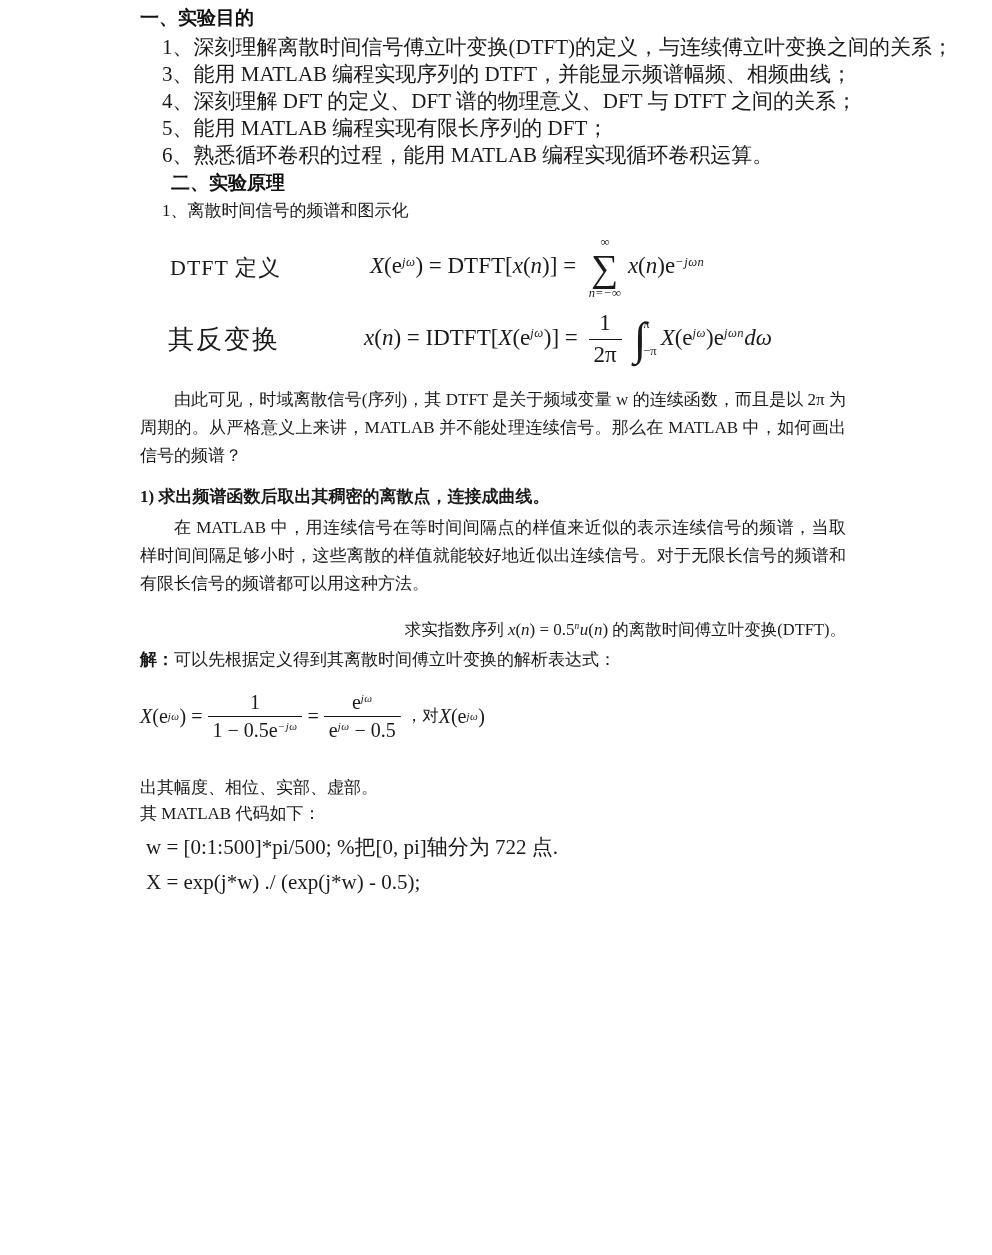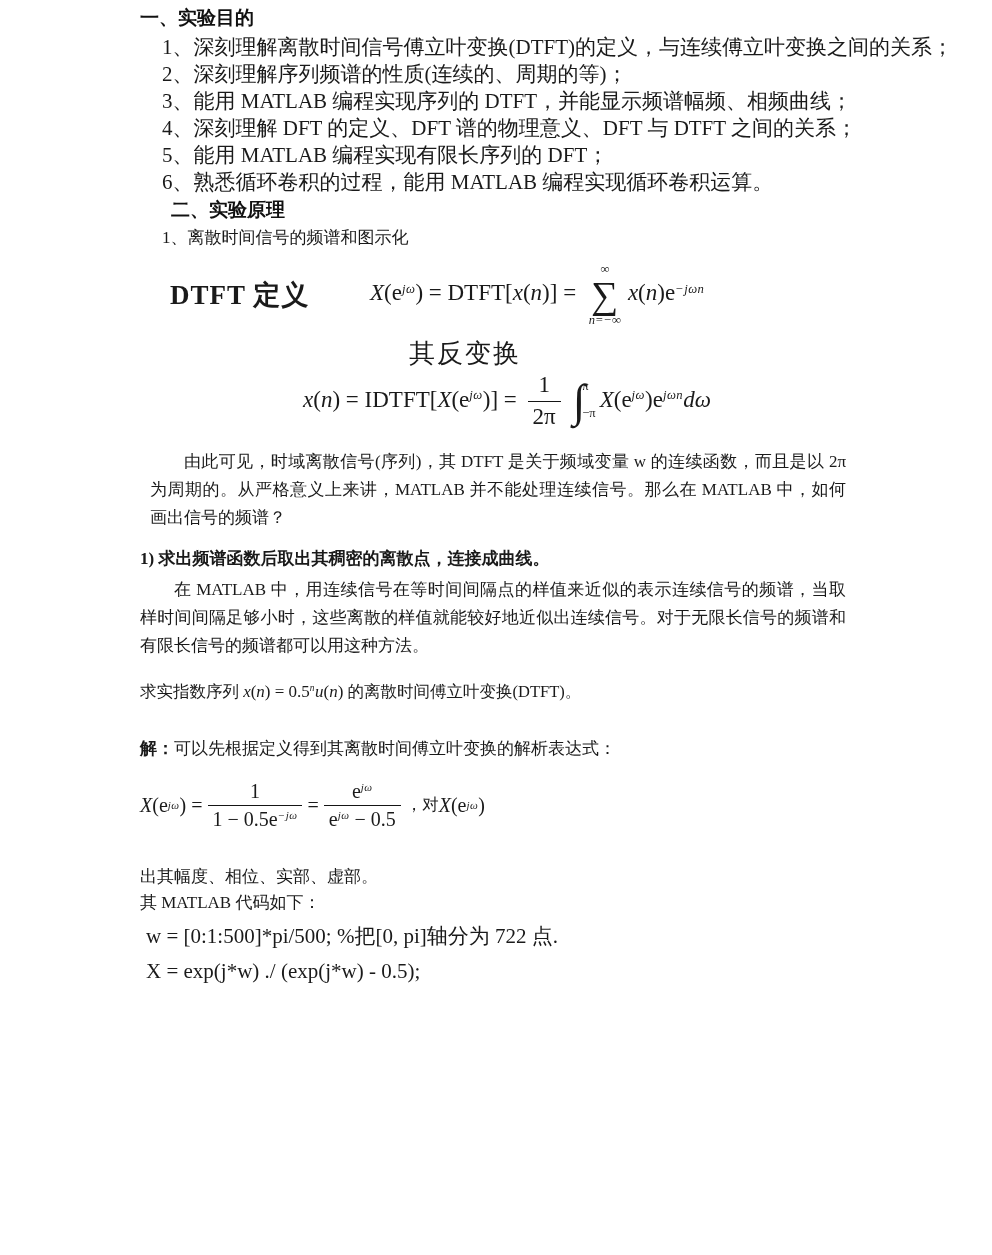--- a/index.html
+++ b/index.html
@@ -20,66 +20,65 @@
 
   
   .items { padding-left:22px; margin-top:4px; }
   .item { font-size:21px; line-height:27px; white-space:nowrap; }
 
   .subitem { padding-left:22px; font-size:17px; line-height:28px; margin-top:2px; }
 
   
   .frow { display:flex; align-items:center; white-space:nowrap; }
   .frow1 { margin:10px 0 0 30px; }
-  .frow2 { margin:8px 0 0 28px;flex-direction:column; }
-  .flabel-bold { font-weight:700; font-size:27px; letter-spacing:1px; width:200px; }
+  .frow2 { margin:8px 0 0 28px; }
+  .flabel-bold { font-weight:400; font-size:22px; letter-spacing:1px; width:200px; }
   .flabel { font-size:26px; letter-spacing:2px; width:196px; }
 
   
   .m { font-size:23px; white-space:nowrap; }
-  .m-inline { font-size:19px; }
+  .m-inline { font-size:19px;text-align:right; }
   .m-fracline { font-size:20px; white-space:nowrap; display:flex; align-items:center; margin:12px 0 0 0; min-height:62px; }
   .mn { font-style:normal; }
   .mi { font-style:italic; }
   .msup { font-size:55%; vertical-align:0.62em; font-style:italic; letter-spacing:0.5px; }
   .mcjk { font-size:16.5px; font-style:normal; }
   .mfrac { display:inline-flex; flex-direction:column; vertical-align:middle; text-align:center; margin:0 5px; line-height:1.25; }
   .mfrac .num { border-bottom:1.6px solid #151515; padding:0 5px 1px; }
   .mfrac .den { padding:1px 5px 0; }
   .msum { display:inline-flex; flex-direction:column; align-items:center; vertical-align:middle; line-height:1; margin:0 7px; }
   .msum .lim { font-size:12.5px; font-style:italic; line-height:1.2; }
   .msum .op { font-size:38px; line-height:0.95; font-style:normal; }
   .mint { display:inline-flex; align-items:stretch; vertical-align:middle; margin:0 4px 0 7px; }
   .mint .iop { font-size:46px; line-height:1; font-style:normal; }
   .mint .ilims { display:flex; flex-direction:column; justify-content:space-between; font-size:12.5px; margin-left:-3px; padding:1px 0 3px; font-style:normal; }
 
   
   .para { font-size:17px; line-height:28px; text-align:justify; text-indent:2em; }
-  .para1 { margin-top:16px;margin-left:10px; }
+  .para1 { margin-top:16px; }
   .para2 { margin-top:5px; }
   .point { font-size:17px; font-weight:700; line-height:24px; margin-top:15px; }
   .line { font-size:17px; line-height:26px; }
   .expseq { margin-top:15px; }
-  .solve { margin-top:32px; }
+  .solve { margin-top:5px; }
   .solve .b { font-weight:700; }
   .magline { margin-top:28px; }
   .codeintro { }
   .code { font-size:21px; line-height:35px; margin-left:6px; white-space:nowrap; }
   .code1 { margin-top:3px; }
 </style>
 </head>
 <body>
 
 <div class="doc">
 
   <div class="h">一、实验目的</div>
 
   <div class="items">
     <div class="item">1、深刻理解离散时间信号傅立叶变换(DTFT)的定义，与连续傅立叶变换之间的关系；</div>
-    <div class="item">2、深刻理解序列频谱的性质(连续的、周期的等)；</div>
     <div class="item">3、能用 MATLAB 编程实现序列的 DTFT，并能显示频谱幅频、相频曲线；</div>
     <div class="item">4、深刻理解 DFT 的定义、DFT 谱的物理意义、DFT 与 DTFT 之间的关系；</div>
     <div class="item">5、能用 MATLAB 编程实现有限长序列的 DFT；</div>
     <div class="item">6、熟悉循环卷积的过程，能用 MATLAB 编程实现循环卷积运算。</div>
   </div>
 
   <div class="h h2">二、实验原理</div>
 
   <div class="subitem">1、离散时间信号的频谱和图示化</div>
 

